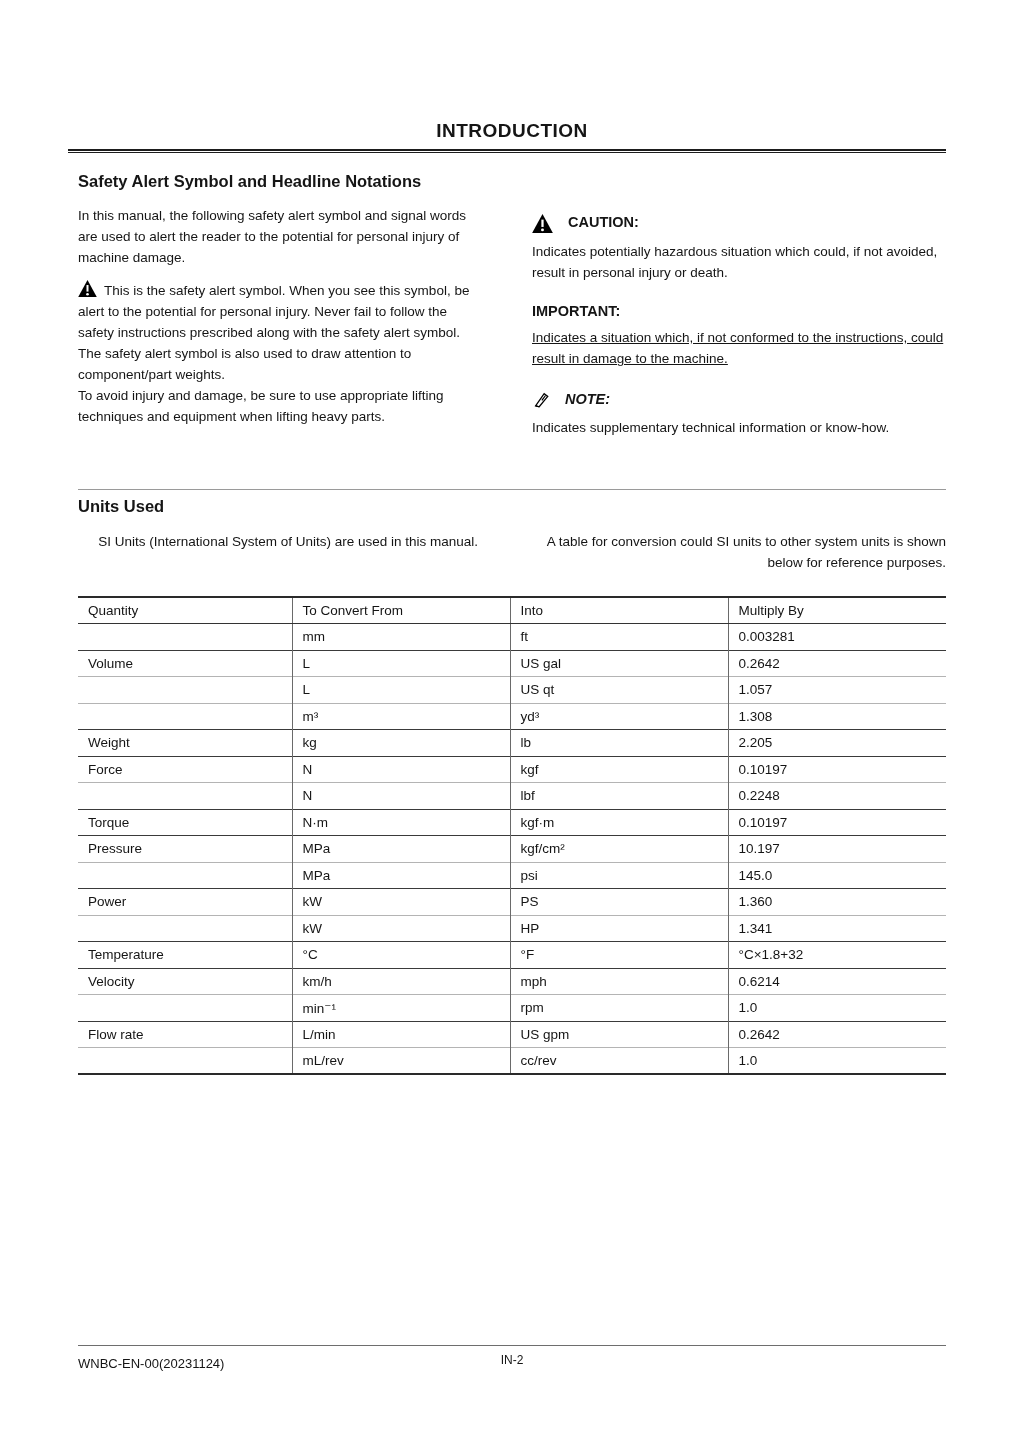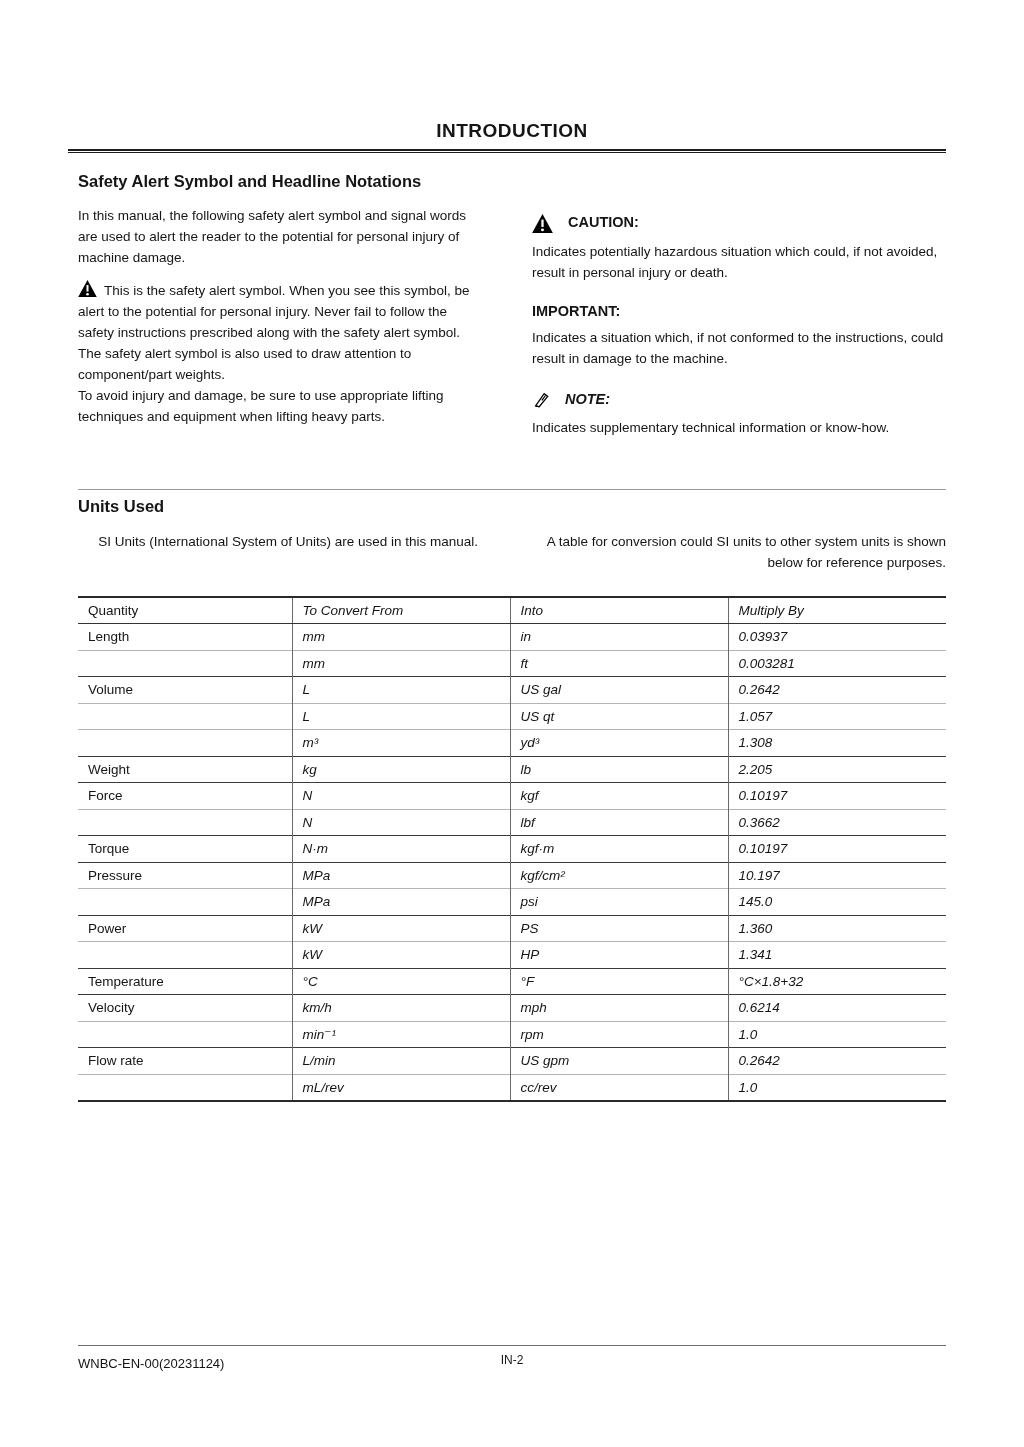--- a/index.html
+++ b/index.html
@@ -33,21 +33,21 @@
   .right-col { position:absolute; left:532px; top:214px; width:414px; }
 
   .para-gap { margin-top:12px; }
 
   .tri-icon { display:inline-block; vertical-align:-2px; margin-right:7px; line-height:0; }
 
   .callout-heading { display:flex; align-items:flex-start; gap:8px; margin-bottom:8px; }
   .callout-label { font-size:14.5px; font-weight:bold; }
   .note-label { font-size:14.5px; font-weight:600; font-style:italic; }
   .mb20 { margin-bottom:20px; }
-  .mb22 { margin-bottom:20px; }
+  .mb22 { margin-bottom:20px;text-decoration:underline; }
   .mt22 { margin-top:22px; }
 
   .section-rule {
     position:absolute; top:489px; left:78px; width:868px; height:0;
     border-top:1px solid #9a9a9a;
   }
 
   .col-text { position:absolute; font-size:13.5px; line-height:1.56;text-align:right; }
   .units-left  { left:78px;  top:531px; width:400px; }
   .units-right { left:532px; top:531px; width:414px; }
@@ -55,21 +55,21 @@
   .conv-table {
     position:absolute; left:78px; top:596px; width:868px;
     border-collapse:collapse; table-layout:fixed; font-size:13.5px;
     border-top:2px solid #2a2a2a; border-bottom:2px solid #2a2a2a;
   }
   .conv-table th, .conv-table td {
     text-align:left; font-weight:normal; padding:4.5px 10px; height:26.5px;
     overflow:hidden; white-space:nowrap;
   }
   .conv-table th { border-bottom:1.5px solid #333; }
-  .conv-table th + th, .conv-table td + td { border-left:1px solid #6a6a6a;font-style:italic; }
+  .conv-table th + th, .conv-table td + td { border-left:1px solid #6a6a6a; }
   .conv-table tbody td { border-top:1px solid #b4b4b4; }
   .conv-table tbody tr.group-start td { border-top:1.5px solid #3a3a3a; }
   .conv-table tbody tr:first-child td { border-top:none; }
 
   .footer-rule {
     position:absolute; top:1345px; left:78px; width:868px; height:0;
     border-top:1px solid #6e6e6e;
   }
   .footer-left {
     position:absolute; top:1356px; left:78px; font-size:13px;
@@ -152,26 +152,20 @@
     </colgroup>
     <thead>
       <tr>
         <th>Quantity</th>
         <th>To Convert From</th>
         <th>Into</th>
         <th>Multiply By</th>
       </tr>
     </thead>
     <tbody>
-        <tr class="group-start">
-          <td>Length</td>
-          <td>mm</td>
-          <td>in</td>
-          <td>0.03937</td>
-        </tr>
         <tr>
           <td></td>
           <td>mm</td>
           <td>ft</td>
           <td>0.003281</td>
         </tr>
         <tr class="group-start">
           <td>Volume</td>
           <td>L</td>
           <td>US gal</td>
@@ -198,21 +192,21 @@
         <tr class="group-start">
           <td>Force</td>
           <td>N</td>
           <td>kgf</td>
           <td>0.10197</td>
         </tr>
         <tr>
           <td></td>
           <td>N</td>
           <td>lbf</td>
-          <td>0.3662</td>
+          <td>0.2248</td>
         </tr>
         <tr class="group-start">
           <td>Torque</td>
           <td>N·m</td>
           <td>kgf·m</td>
           <td>0.10197</td>
         </tr>
         <tr class="group-start">
           <td>Pressure</td>
           <td>MPa</td>

